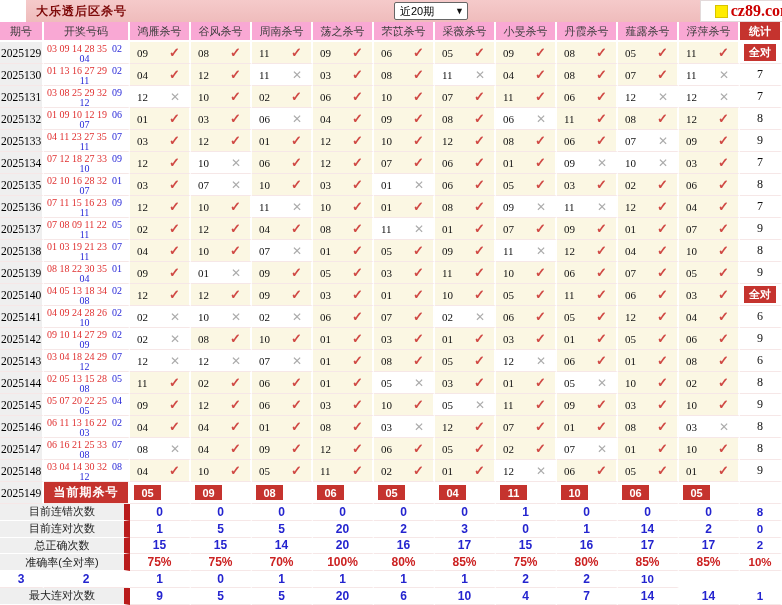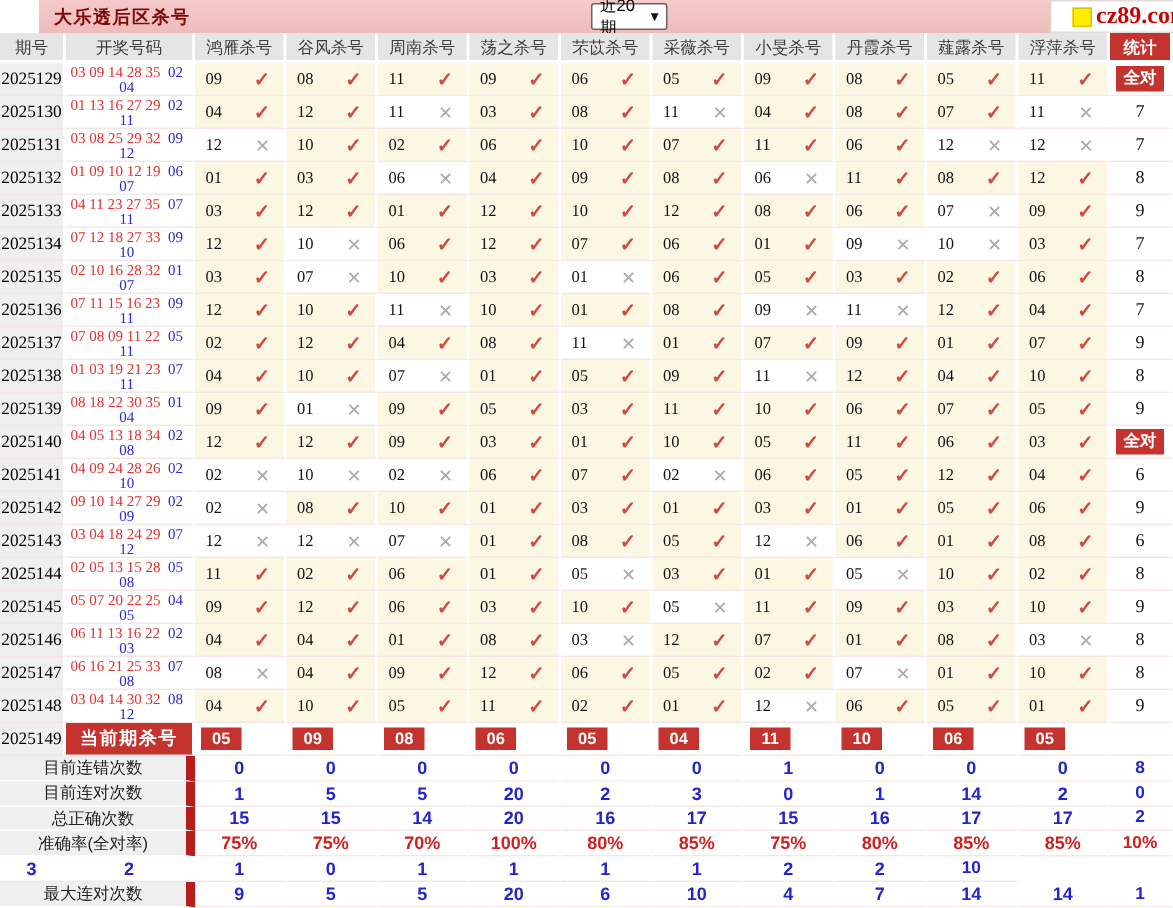--- a/index.html
+++ b/index.html
@@ -12,21 +12,21 @@
   #topbar {
     position:relative; width:782px; height:22px;
     background:linear-gradient(#f5caca,#efbcbc);
     display:flex; align-items:center;margin-left:26px;
   }
   #topbar .title {
     margin-left:10px; font-size:12px; font-weight:bold; color:#7e0a0a;
     letter-spacing:1px;
   }
   .range-select {
-    position:absolute; left:368px; top:2px; width:51px; height:18px;
+    position:absolute; left:368px; top:2px; width:74px; height:18px;
     background:#fff; border:1px solid #666; border-radius:2px;
     font-size:11px; color:#000; display:flex; align-items:center;
     justify-content:space-between; padding:0 3px 0 5px; cursor:default;
   }
   .range-select .chev { font-size:9px; color:#111; }
   .logo {
     position:absolute; right:0; top:0; width:108px; height:22px;
     background:#fff; border:1px solid #e3dada;
     display:flex; align-items:center; justify-content:center; gap:3px;
   }
@@ -34,21 +34,21 @@
   .logo .txt { font-family:"Liberation Serif", serif; font-weight:bold; font-size:16px; color:#cc0000; }
   
   #grid {
     position:absolute; top:22px; left:0; width:782px;
     display:grid;
     grid-template-columns:44px 86px repeat(10, 61px) 42px;
     grid-template-rows:20px repeat(21, 22px) repeat(6, 16.8px);
   }
   .c { border-right:2px solid #fff; border-bottom:1px solid #f6e7e7; overflow:hidden; }
   .hd {
-    background:#e5e5e5; color:#3c3c3c; font-size:11px;
+    background:#f9a8d4; color:#3c3c3c; font-size:11px;
     display:flex; align-items:center; justify-content:center;
     border-bottom:2px solid #fff;
   }
   .hd-stat { background:#c5332e; color:#fff; font-weight:bold; }
   .period {
     background:#efefef; font-family:"Liberation Serif", serif; font-size:11.5px; color:#000;
     display:flex; align-items:center; justify-content:center;
   }
   .draw { background:#fff; font-family:"Liberation Serif", serif; font-size:10px; padding:1px 6px 0 3px; }
   .draw .l1 { display:flex; justify-content:space-between; line-height:10px; margin-top:1px; }

